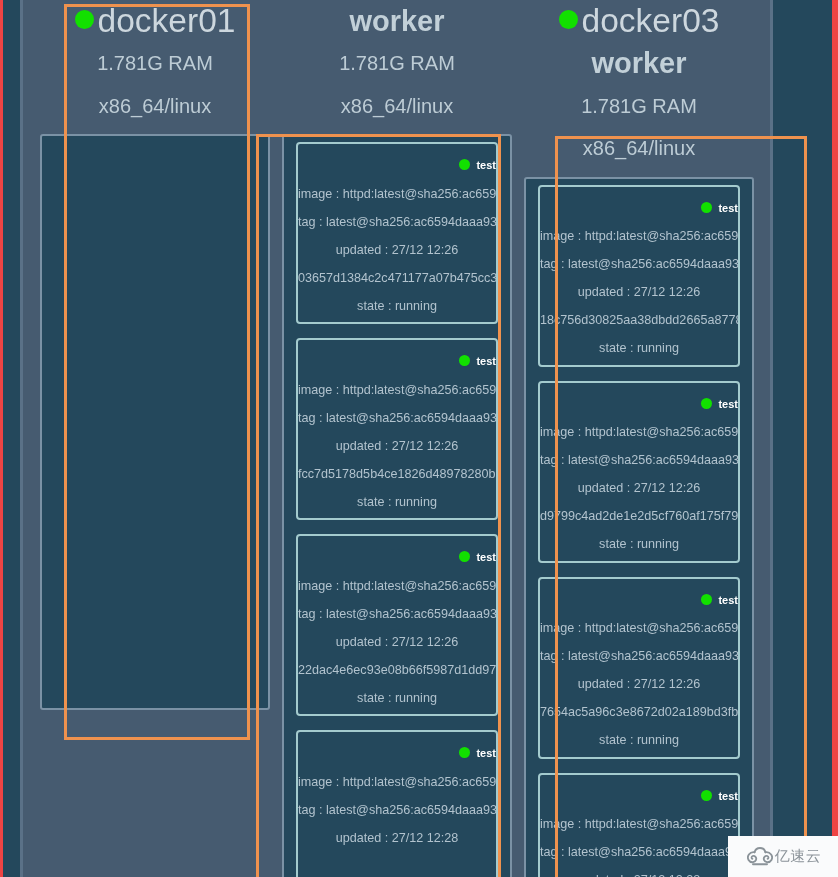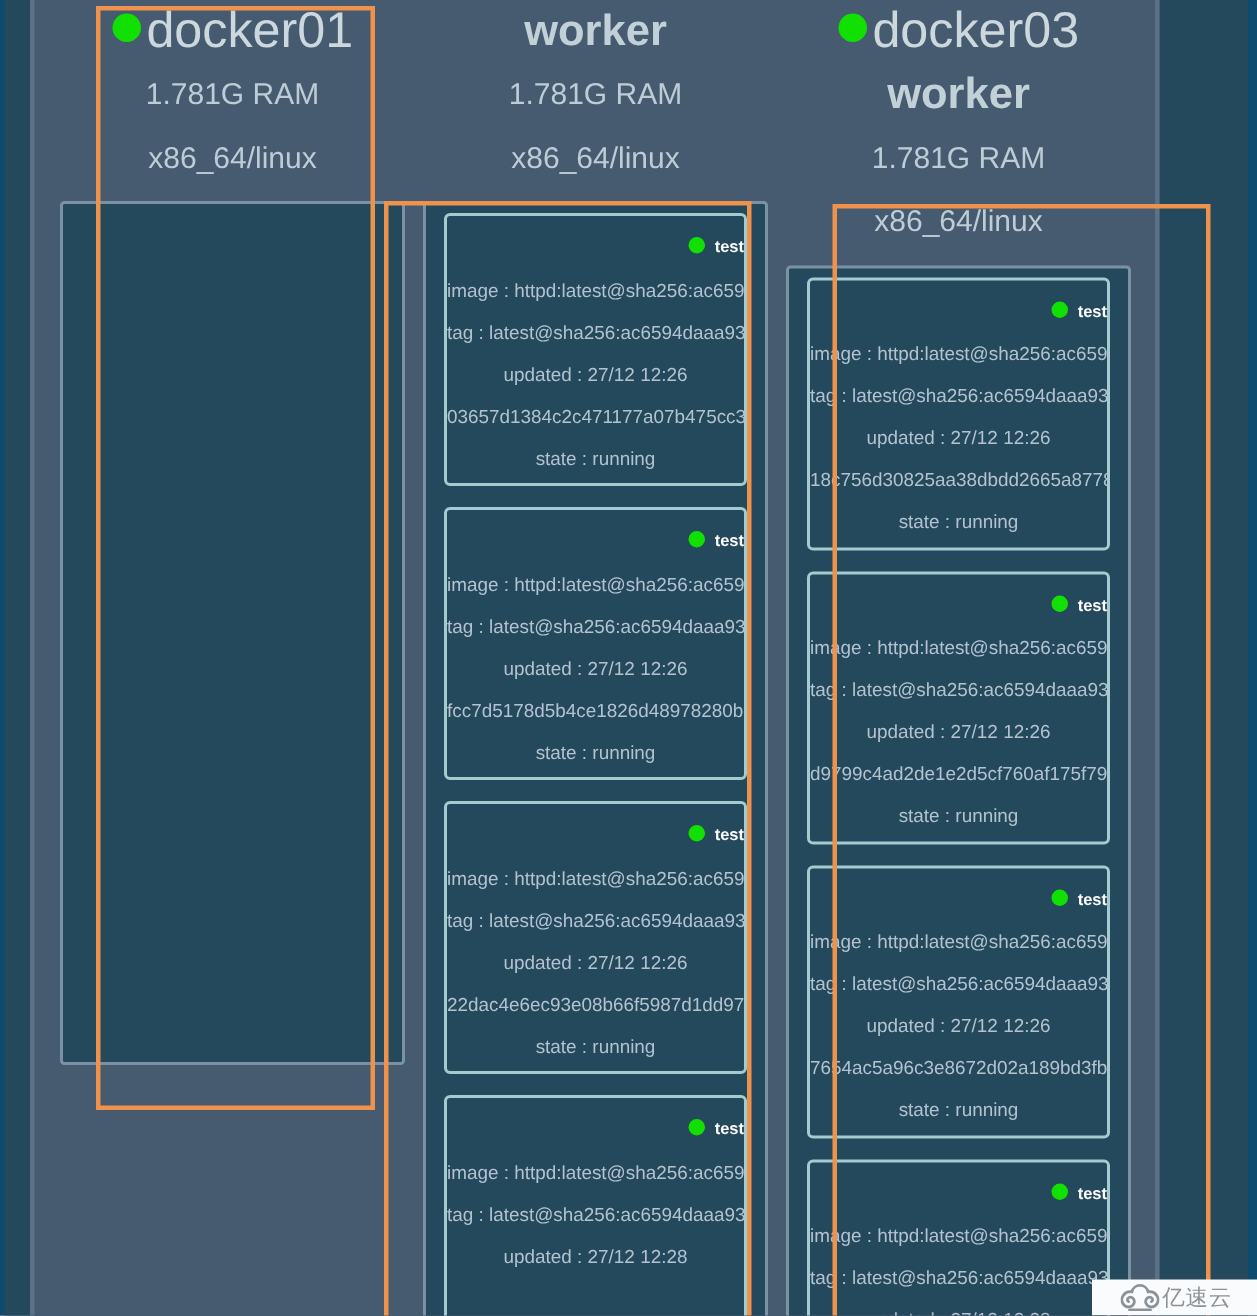--- a/index.html
+++ b/index.html
@@ -1,40 +1,40 @@
 <!DOCTYPE html>
 <html><head>
 <meta charset="utf-8">
 <title>Docker Swarm Visualizer</title>
 <style>
   html,body{margin:0;padding:0;}
   body{width:838px;height:877px;overflow:hidden;background:#ffffff;
        font-family:"Liberation Sans",sans-serif;}
-  .viewport{position:absolute;left:0;top:0;width:838px;height:877px;overflow:hidden;background:#0c4a6e;text-decoration:underline;}
+  .viewport{position:absolute;left:0;top:0;width:838px;height:877px;overflow:hidden;background:#ef4444;text-decoration:underline;}
   .page{position:absolute;left:3px;top:-0.5px;width:829px;height:1300px;background:#24485c;}
   .nodes{display:flex;align-items:stretch;position:absolute;left:17px;top:0;
          width:753px;background:#465b70;padding:0 0 0 11px;box-sizing:border-box;
          border-left:3px solid #5a7187;border-right:3px solid #5a7187;}
   .node{width:242px;flex:0 0 242px;background:#465b70;}
   .node-head{text-align:center;padding-top:0px;}
   .nhost{font-size:33.5px;color:#cdd7de;line-height:42.5px;}
   .dot{display:inline-block;width:19px;height:19px;border-radius:50%;background:#12e000;
        position:relative;top:-3px;margin-right:4px;}
   .nrole{font-size:29px;font-weight:bold;color:#c2d0d8;line-height:42.5px;}
   .nram,.nos{font-size:20px;color:#bdccd5;line-height:42.5px;}
   .tasks{margin:7px 6px 0 6px;background:#24485c;border:2px solid #7b92a5;border-radius:3px;
          min-height:576px;padding:6px 12px 0 12px;box-sizing:border-box;width:230px;}
   .task{border:2px solid #a4cbce;border-radius:4px;margin-bottom:14px;height:182px;
         text-align:center;overflow:hidden;box-sizing:border-box;padding-top:8px;}
   .tname{font-size:11px;font-weight:bold;color:#ffffff;line-height:27.5px;text-align:right;}
   .tdot{display:inline-block;width:11px;height:11px;border-radius:50%;background:#12e000;
         margin-right:6px;position:relative;top:1px;}
   .trow{font-size:12.6px;color:#b2c3ce;line-height:28px;white-space:nowrap;}
   .ann{position:absolute;border:3px solid #ef924e;box-sizing:border-box;pointer-events:none;}
-  .wm{position:absolute;right:0;bottom:0;width:110px;height:24px;background:#fafbfc;
+  .wm{position:absolute;right:0;bottom:0;width:110px;height:41px;background:#fafbfc;
       display:flex;align-items:center;justify-content:center;}
   .wm-icon{width:26px;height:18.2px;margin-right:4px;position:relative;left:2px;top:0px;flex:0 0 26px;}
   .wm-text{font-size:15px;color:#8b9399;letter-spacing:0.5px;
            font-family:"DejaVu Sans",sans-serif;}
 </style>
 </head>
 <body>
 
 <div class="viewport">
   <div class="page" id="page">

